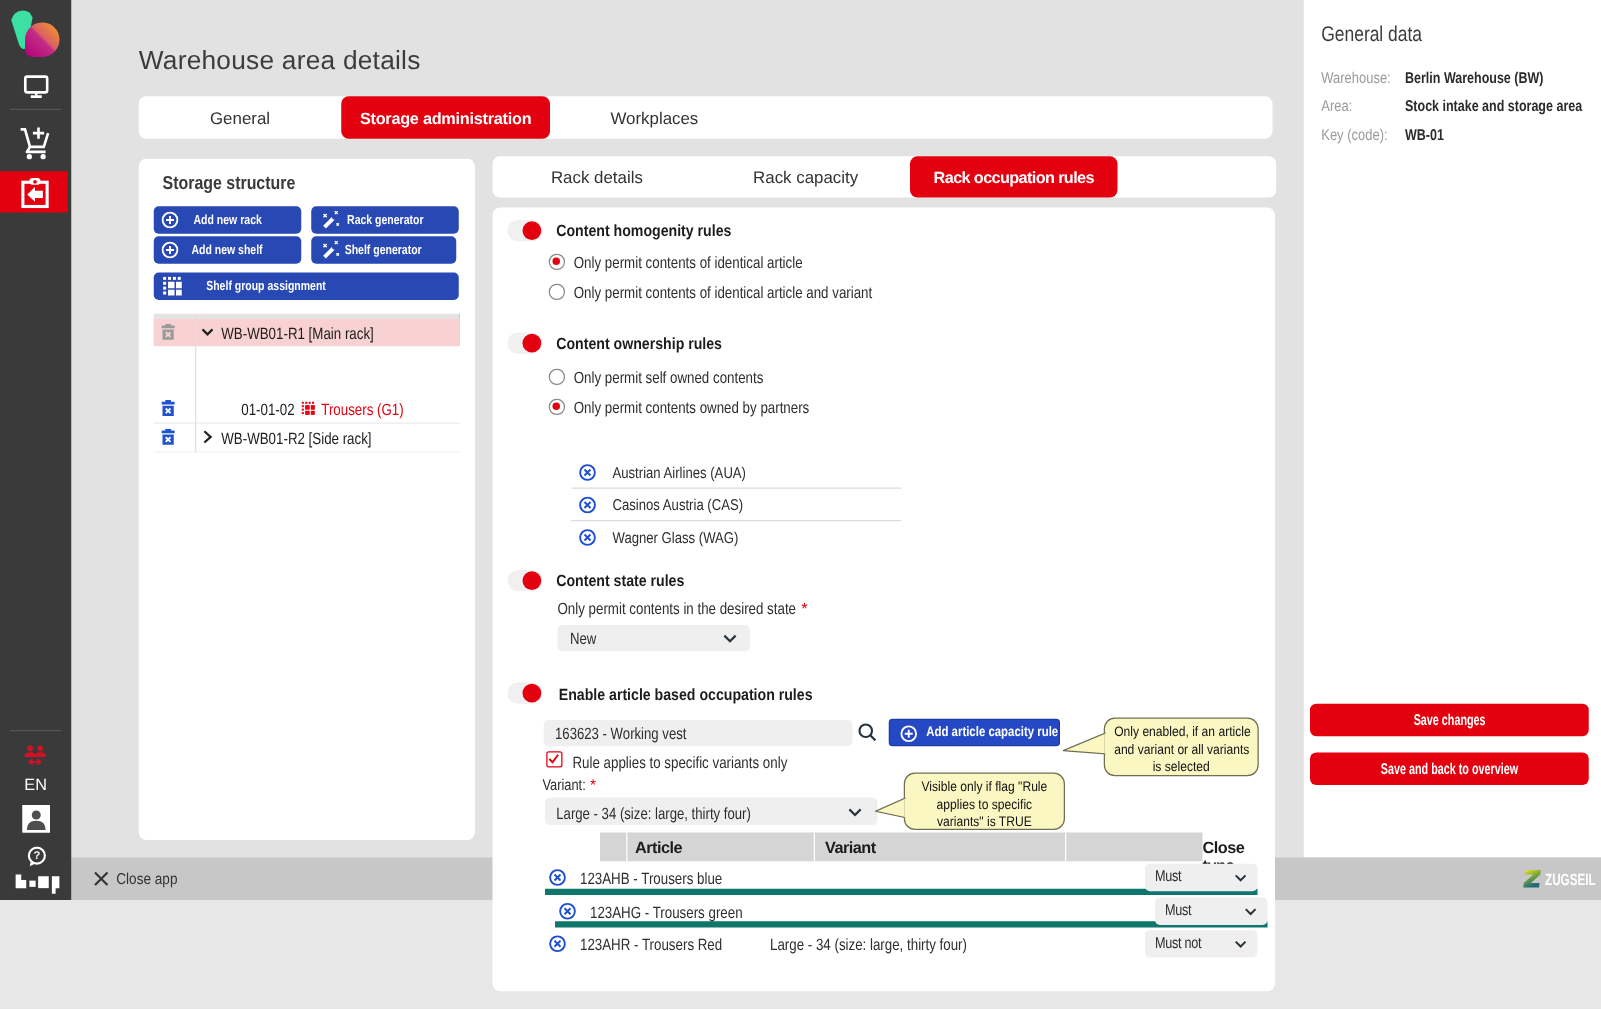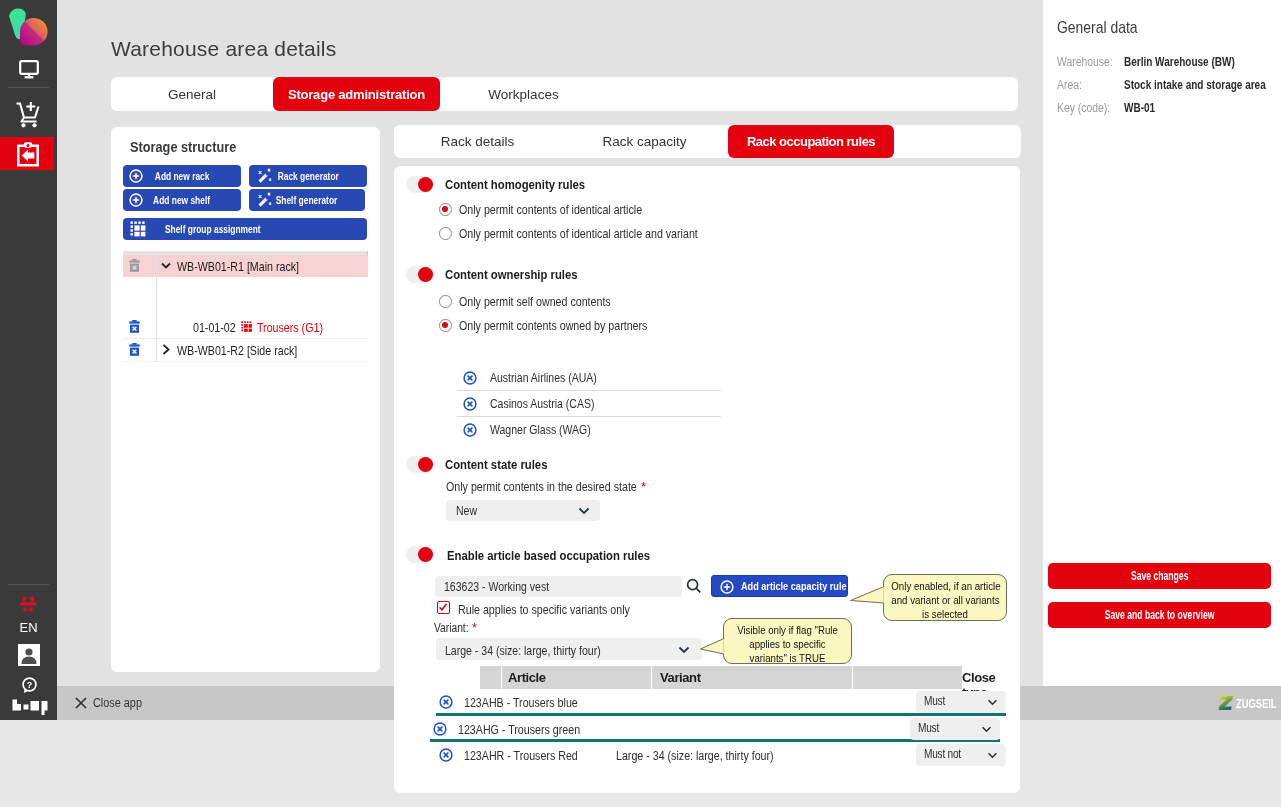--- a/index.html
+++ b/index.html
@@ -33,21 +33,21 @@
 .graybox { position:absolute; background:#efefef; border-radius:4px; font-size:13px; color:#2e2e2e; }
 .tooltip { position:absolute; background:#fbf7c3; border:1px solid #6f6f52; border-radius:9px; font-size:11px; color:#111; text-align:center; line-height:14px; padding-top:4px; z-index:6; }
 .red { color:#e3000f; }
 
 
 .bluebtn { position:absolute; background:#2848b4; border-radius:4px; color:#fff; font-weight:bold; font-size:10.5px; display:flex; align-items:center; justify-content:center; }
 .bluebtn span { display:inline-block; transform:scaleX(0.8); transform-origin:50% 50%; white-space:nowrap; }
 
 
 .thead { position:absolute; background:#d5d5d5; font-weight:bold; font-size:13px; color:#1c1c1c; letter-spacing:-0.4px; }
-.trow { position:absolute; border-bottom:3px solid #0f766e; font-size:13px; color:#2e2e2e; }
+.trow { position:absolute; border-bottom:5px solid #0f766e; font-size:13px; color:#2e2e2e; }
 .trash { position:absolute; }
 .partner { height:25px; font-size:12.5px; color:#2e2e2e; }
 .partner .xcirc { position:absolute; left:6px; top:6px; }
 .partner span { position:absolute; left:33px; top:6px; white-space:nowrap; transform-origin:0 50%; transform:scaleX(0.84); }
 .xcirc2 { position:absolute; left:3px; top:6px; }
 .sel-sm { font-size:12.5px; letter-spacing:-0.3px; }
 .trow > span { white-space:nowrap; transform-origin:0 50%; transform:scaleX(0.82); }
 .tree-row span { white-space:nowrap; transform-origin:0 50%; transform:scaleX(0.82); }
 .graybox > span { white-space:nowrap; transform-origin:0 50%; transform:scaleX(0.81); }
 .tooltip div { transform:scaleX(0.88); transform-origin:50% 50%; white-space:nowrap; }
@@ -334,21 +334,21 @@
         <path d="M4.6 4.6 l4.8 4.8 M9.4 4.6 l-4.8 4.8" stroke="#1d4ed0" stroke-width="1.5"></path>
       </svg>
     <span style="position:absolute;left:28px;top:6px;">123AHB - Trousers blue</span>
     <div class="graybox sel-sm" style="left:480px;top:2px;width:90px;height:22px;">
       <span style="position:absolute;left:8px;top:3px;">Must</span>
       <svg style="position:absolute;right:8px;top:8px;" width="11" height="7" viewBox="0 0 12 8">
           <path d="M1.5 1.5 L6 6 L10.5 1.5" fill="none" stroke="#28343c" stroke-width="1.8"></path>
         </svg>
     </div>
   </div>
-  <div class="trow" style="left:36px;top:550px;width:570px;height:26px;">
+  <div class="trow" style="left:50px;top:550px;width:570px;height:26px;">
     <svg class="xcirc2" width="14" height="14" viewBox="0 0 14 14">
         <circle cx="7" cy="7" r="5.9" fill="none" stroke="#1d4ed0" stroke-width="1.5"></circle>
         <path d="M4.6 4.6 l4.8 4.8 M9.4 4.6 l-4.8 4.8" stroke="#1d4ed0" stroke-width="1.5"></path>
       </svg>
     <span style="position:absolute;left:28px;top:6px;">123AHG - Trousers green</span>
     <div class="graybox sel-sm" style="left:480px;top:2px;width:90px;height:22px;">
       <span style="position:absolute;left:8px;top:3px;">Must</span>
       <svg style="position:absolute;right:8px;top:8px;" width="11" height="7" viewBox="0 0 12 8">
           <path d="M1.5 1.5 L6 6 L10.5 1.5" fill="none" stroke="#28343c" stroke-width="1.8"></path>
         </svg>

